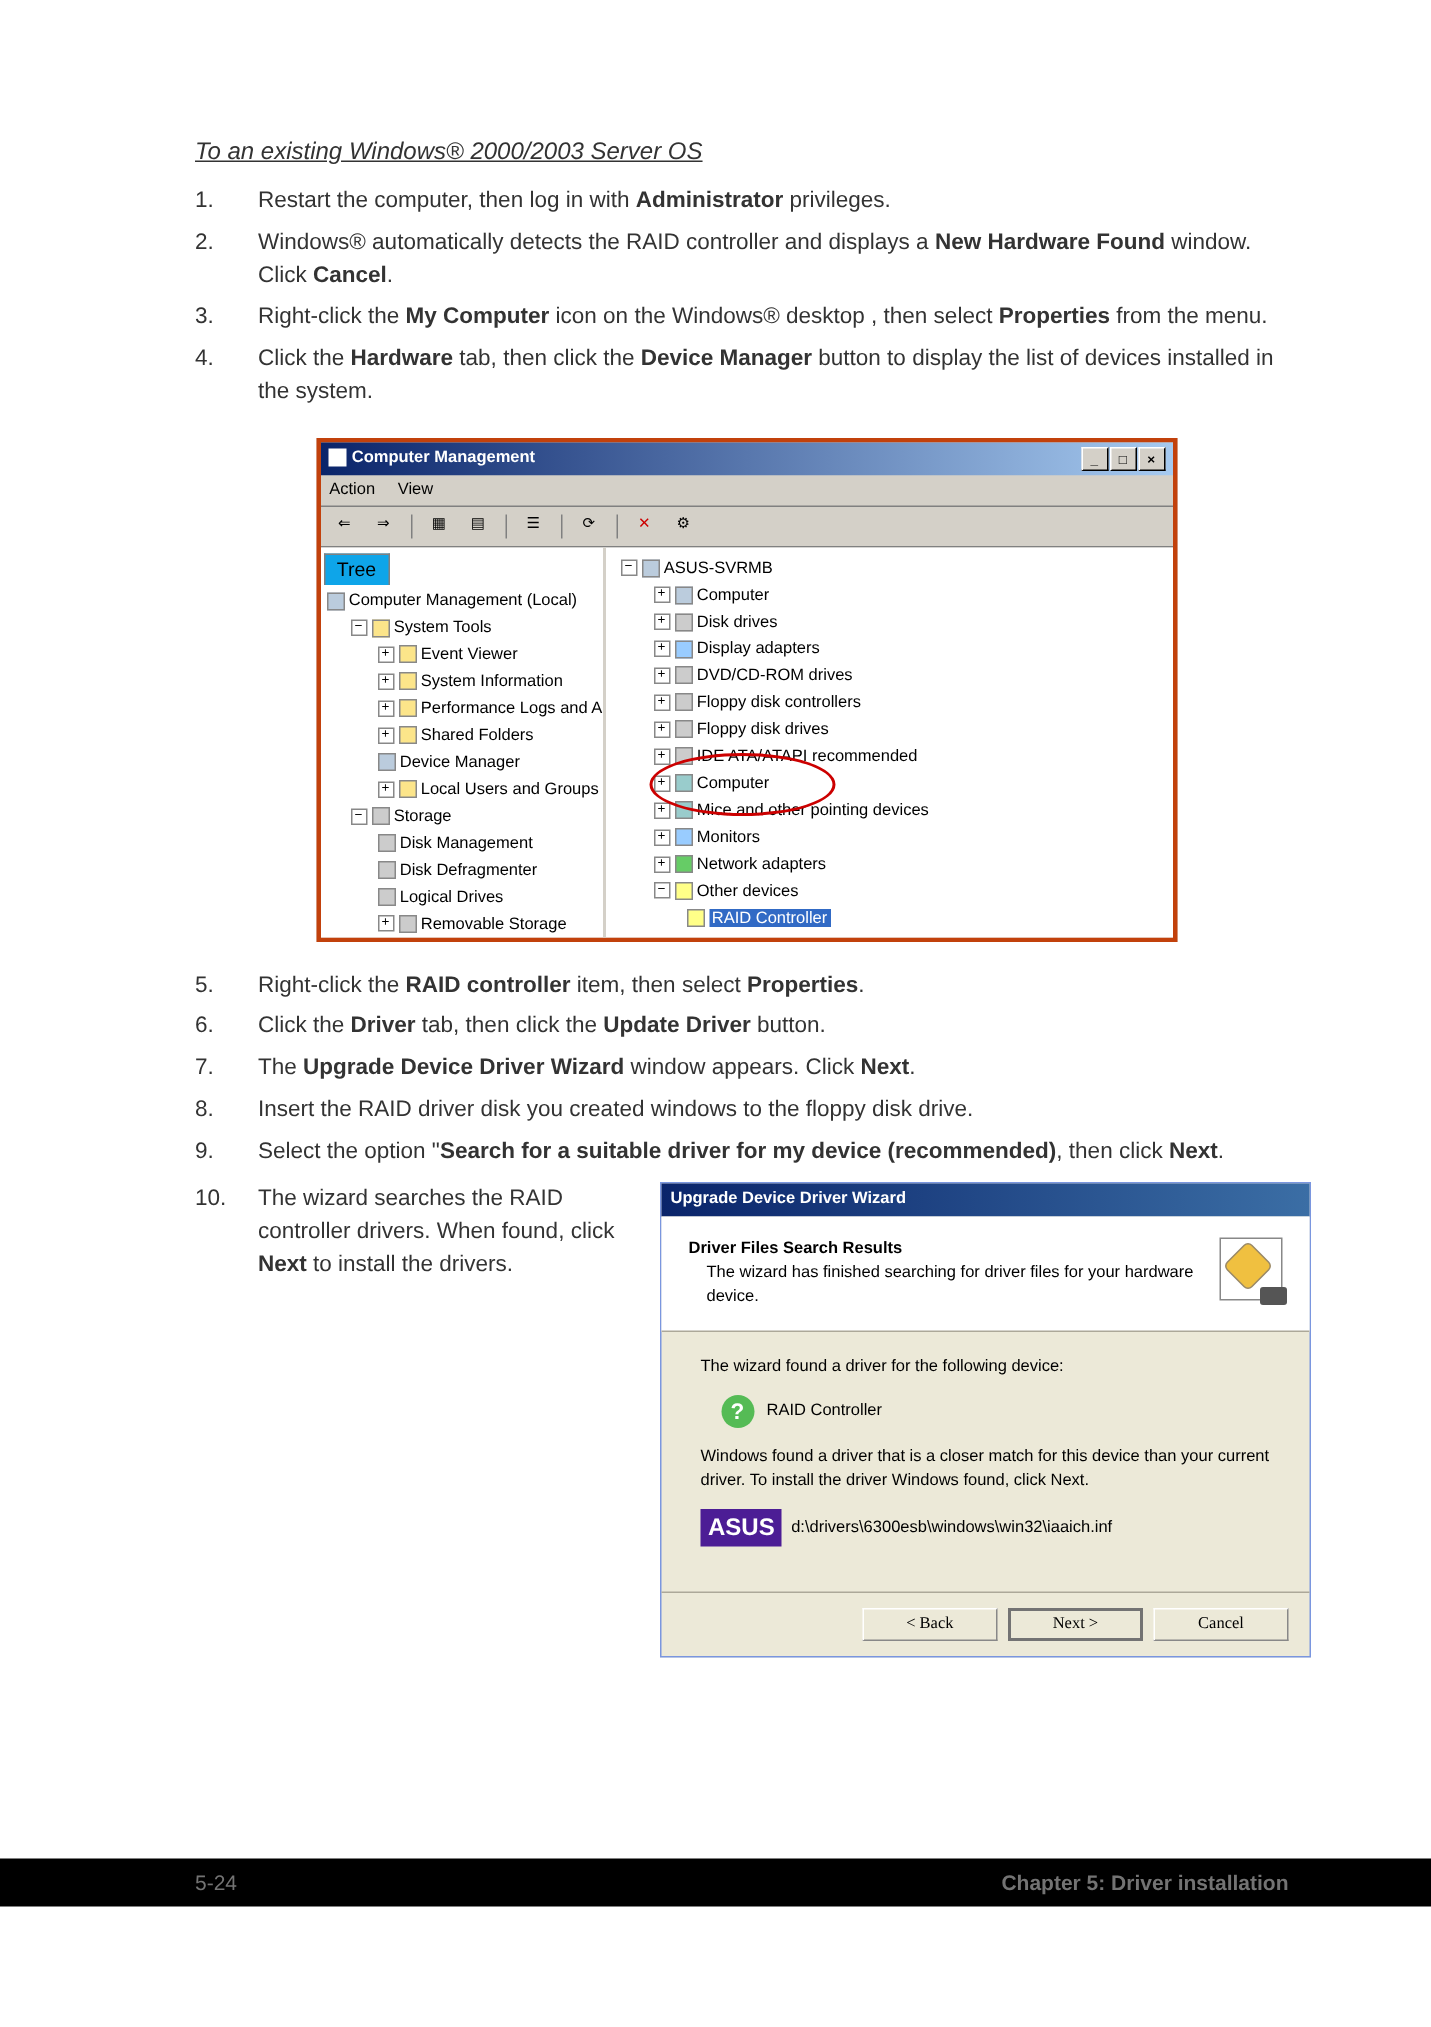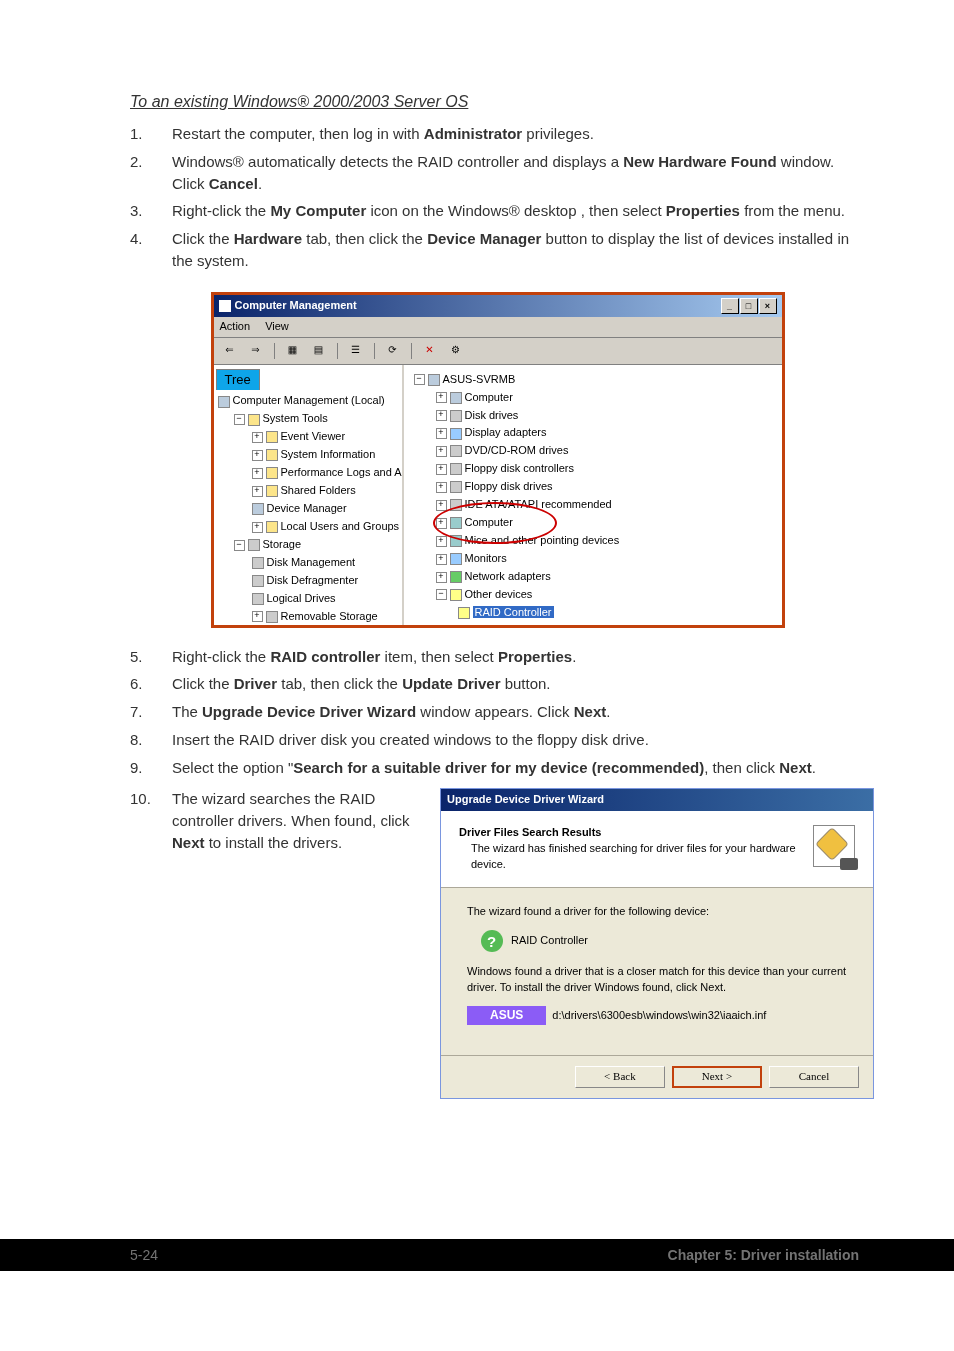--- a/index.html
+++ b/index.html
@@ -200,36 +200,36 @@
     background:#5b5; position:relative;
   }
   .wiz-q::after{
     content:"?"; color:#fff; font-weight:bold; font-size:15px;
     position:absolute; left:6px; top:1px;
   }
   .wiz-path {
     display:flex; align-items:center; gap:6px; margin-top:6px;
   }
   .wiz-path .asus {
-    background:#8b5cf6; color:#fff; font-weight:bold;
-    padding:1px 23px; font-size:12px;
+    background:#4c1d95; color:#fff; font-weight:bold;
+    padding:1px 5px; font-size:16px;
   }
   .wiz-btns {
     border-top:1px solid #aca899;
     padding:10px 14px; text-align:right;
   }
   .wiz-btn {
     display:inline-block; min-width:68px;
     background:#ece9d8; border:1px solid #888;
     border-top-color:#fff; border-left-color:#fff;
     padding:2px 10px; margin-left:4px; font-size:11px;
     text-align:center;
     font-family:Liberation Serif, serif;
   }
-  .wiz-btn.def { border:2px solid #c2410c; padding:1px 9px;}
+  .wiz-btn.def { border:2px solid #737373; padding:1px 9px;}
   
   .step10-wrap { display:flex; gap:18px; align-items:flex-start; }
   .step10-wrap .text { width: 250px; flex:none; }
   
   .footer {
     position:absolute; left:0; right:0; bottom:42px;
     background:#000; color:#737373;
     padding:6px 95px 6px 130px;
     display:flex; justify-content:space-between;
     font-size:14px;

